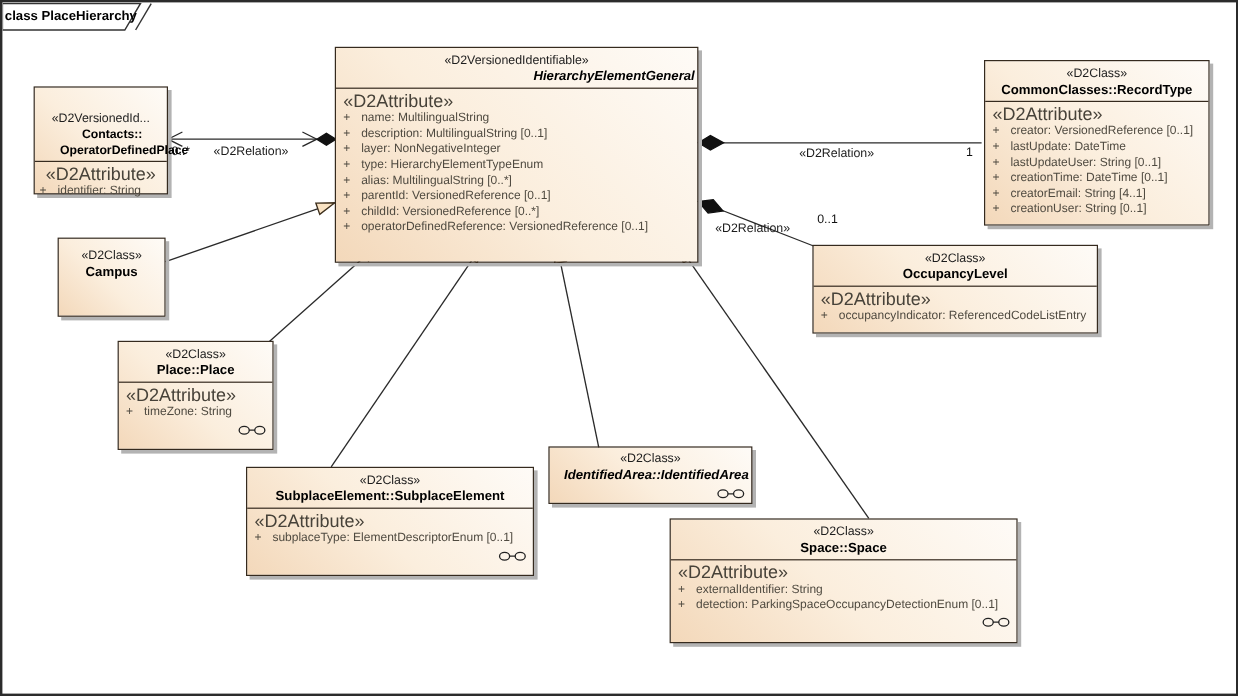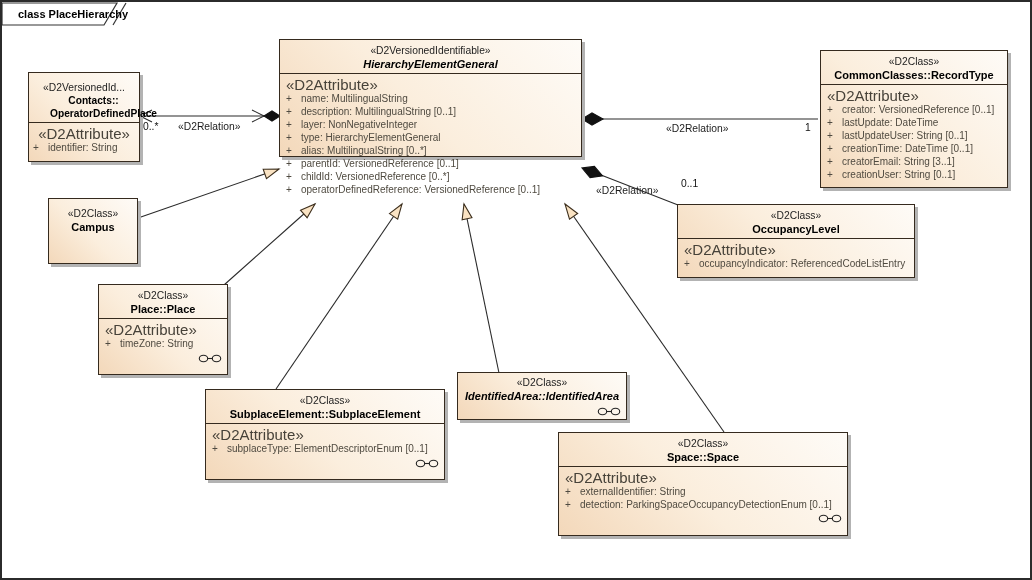--- a/index.html
+++ b/index.html
@@ -12,30 +12,30 @@
   .uml-class{
     position:absolute;
     background:linear-gradient(225deg,#fefbf7 0%,#fbeedd 55%,#f3d8ba 100%);
     border:1.4px solid #352a1e;
     box-shadow:3px 3px 0 #b3b3b3;
     box-sizing:border-box;
   }
   .hdr{padding:4px 2px 2px 2px;text-align:center;}
   .st{font-size:10.3px;color:#1d1d1d;line-height:13px;white-space:nowrap;}
   .nm{font-size:11px;font-weight:bold;color:#000;line-height:14px;white-space:nowrap;}
-  .nm.italic{font-style:italic;}
+  .nm.italic{font-style:italic;text-align:right;}
   .nm.small{font-size:10.2px;line-height:13px;margin-left:19px;}
   .attrs{border-top:1.4px solid #352a1e;padding:3px 4px 2px 6px;position:relative;}
   .ast{font-size:15px;color:#474239;line-height:15px;}
   .row{display:flex;font-size:10px;color:#4f4a40;line-height:13px;white-space:nowrap;}
   .row .vis{width:15px;flex:0 0 15px;color:#4f4a40;}
   .rel-label{position:absolute;font-size:10.3px;color:#1c1c1c;white-space:nowrap;}
   .rel-mult{position:absolute;font-size:10.3px;color:#111;white-space:nowrap;}
   .frame-title{
-    position:absolute;left:16px;top:6px;font-size:11px;font-weight:bold;color:#000;
+    position:absolute;left:2px;top:6px;font-size:11px;font-weight:bold;color:#000;
     white-space:nowrap;
   }
   .link-icon{position:absolute;right:5px;bottom:3px;}
 </style>
 </head>
 <body>
 
 <div id="canvas">
 
   <svg class="overlay">
@@ -88,42 +88,42 @@
 
   <div class="rel-mult" style="left:141px;top:119px;">0..*</div>
   <div class="rel-label" style="left:176px;top:119px;">«D2Relation»</div>
 
   <div class="rel-label" style="left:664px;top:121px;">«D2Relation»</div>
   <div class="rel-mult" style="left:803px;top:120px;">1</div>
 
   <div class="rel-label" style="left:594px;top:183px;">«D2Relation»</div>
   <div class="rel-mult" style="left:679px;top:176px;">0..1</div>
 
-  <div class="uml-class" style="left:277px;top:37px;width:303px;height:118px;">
+  <div class="uml-class" style="left:277px;top:37px;width:303px;height:180px;">
     <div class="hdr">
       <div class="st">«D2VersionedIdentifiable»</div>
       <div class="nm italic">HierarchyElementGeneral</div>
     </div>
     <div class="attrs">
       <div class="ast">«D2Attribute»</div>
       <div class="row">
           <span class="vis">+</span>
           <span>name: MultilingualString</span>
         </div>
       <div class="row">
           <span class="vis">+</span>
           <span>description: MultilingualString [0..1]</span>
         </div>
       <div class="row">
           <span class="vis">+</span>
           <span>layer: NonNegativeInteger</span>
         </div>
       <div class="row">
           <span class="vis">+</span>
-          <span>type: HierarchyElementGeneral</span>
+          <span>type: HierarchyElementTypeEnum</span>
         </div>
       <div class="row">
           <span class="vis">+</span>
           <span>alias: MultilingualString [0..*]</span>
         </div>
       <div class="row">
           <span class="vis">+</span>
           <span>parentId: VersionedReference [0..1]</span>
         </div>
       <div class="row">
@@ -131,21 +131,21 @@
           <span>childId: VersionedReference [0..*]</span>
         </div>
       <div class="row">
           <span class="vis">+</span>
           <span>operatorDefinedReference: VersionedReference [0..1]</span>
         </div>
     </div>
   </div>
 
   <div class="uml-class" style="left:26px;top:70px;width:112px;height:90px;">
-    <div class="hdr" style="padding-top:8px;">
+    <div class="hdr" style="padding-top:20px;">
       <div class="st">«D2VersionedId...</div>
       <div class="nm small">Contacts::</div>
       <div class="nm small">OperatorDefinedPlace</div>
     </div>
     <div class="attrs" style="padding-left:4px;">
       <div class="ast" style="text-align:center;">«D2Attribute»</div>
       <div class="row">
           <span class="vis">+</span>
           <span>identifier: String</span>
         </div>
@@ -170,21 +170,21 @@
       <div class="row">
           <span class="vis">+</span>
           <span>lastUpdateUser: String [0..1]</span>
         </div>
       <div class="row">
           <span class="vis">+</span>
           <span>creationTime: DateTime [0..1]</span>
         </div>
       <div class="row">
           <span class="vis">+</span>
-          <span>creatorEmail: String [3..1]</span>
+          <span>creatorEmail: String [4..1]</span>
         </div>
       <div class="row">
           <span class="vis">+</span>
           <span>creationUser: String [0..1]</span>
         </div>
     </div>
   </div>
 
   <div class="uml-class" style="left:675px;top:202px;width:238px;height:74px;">
     <div class="hdr">

